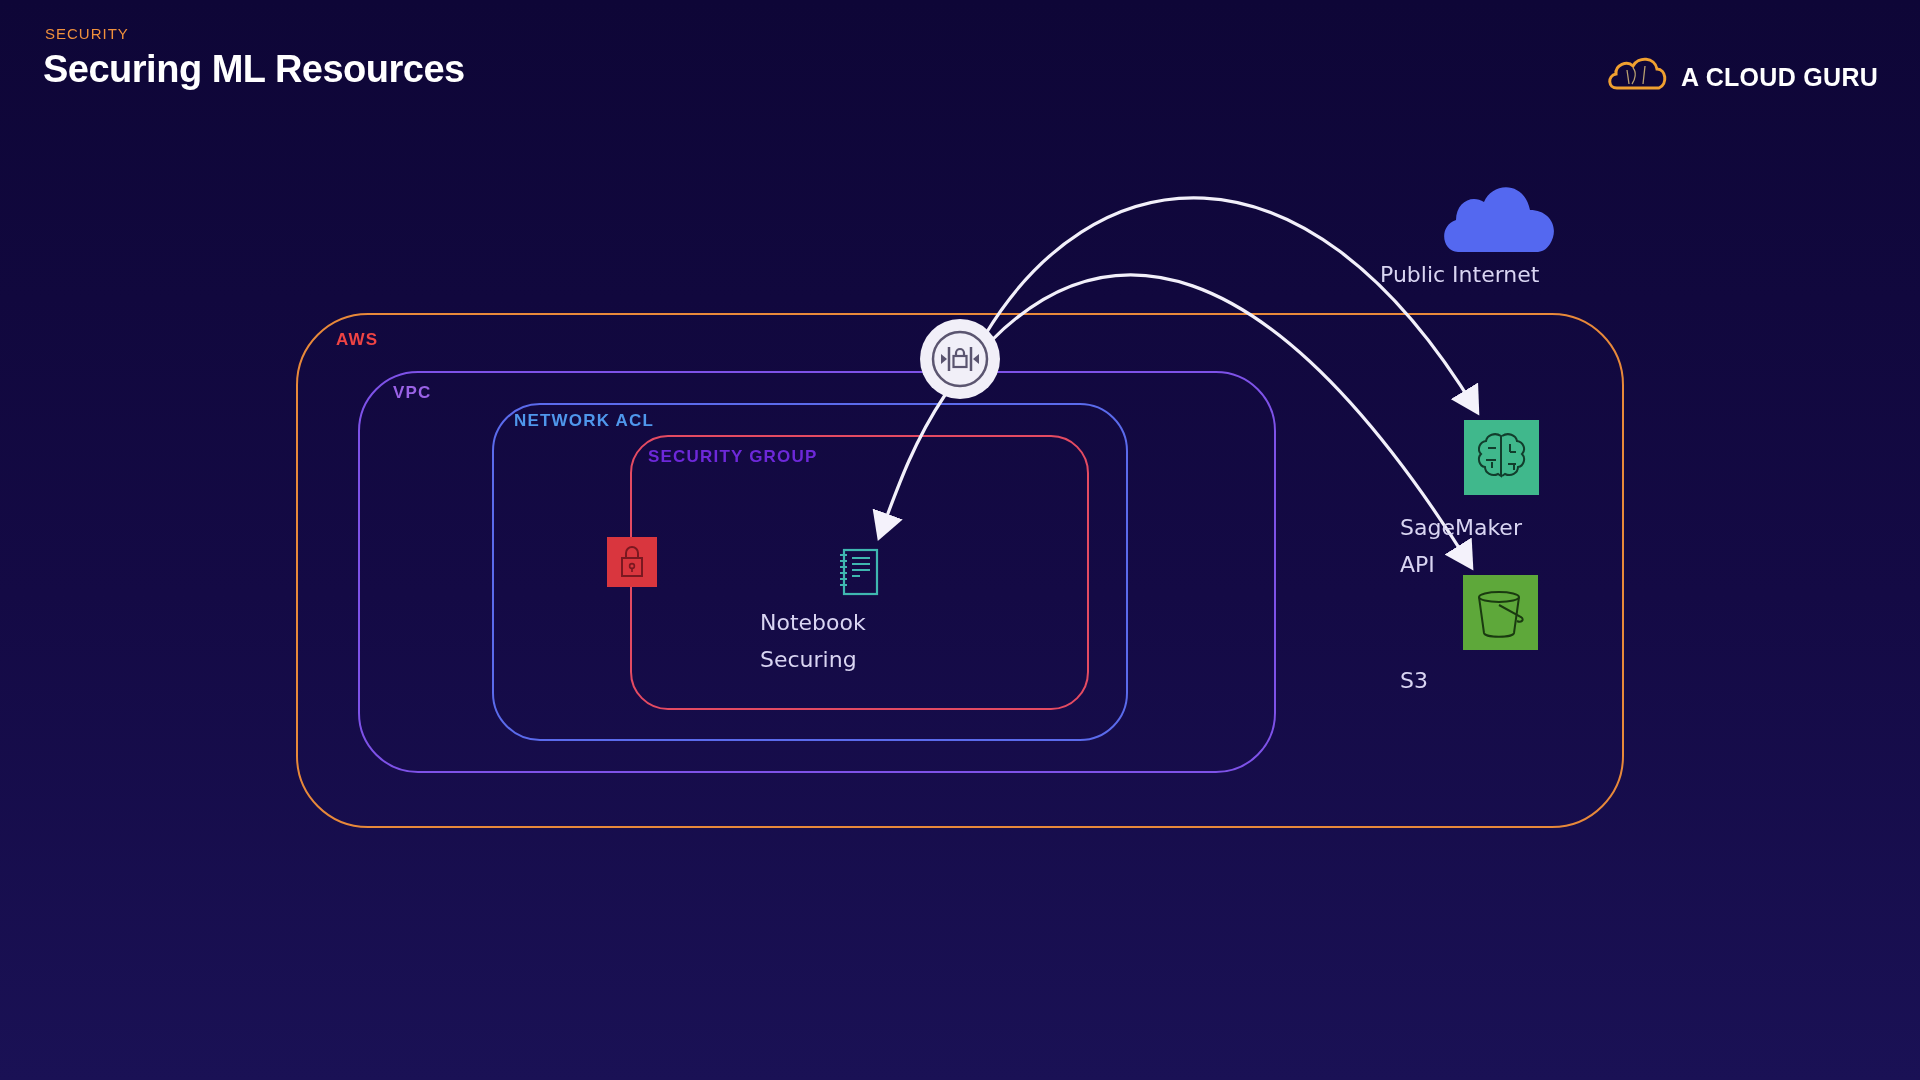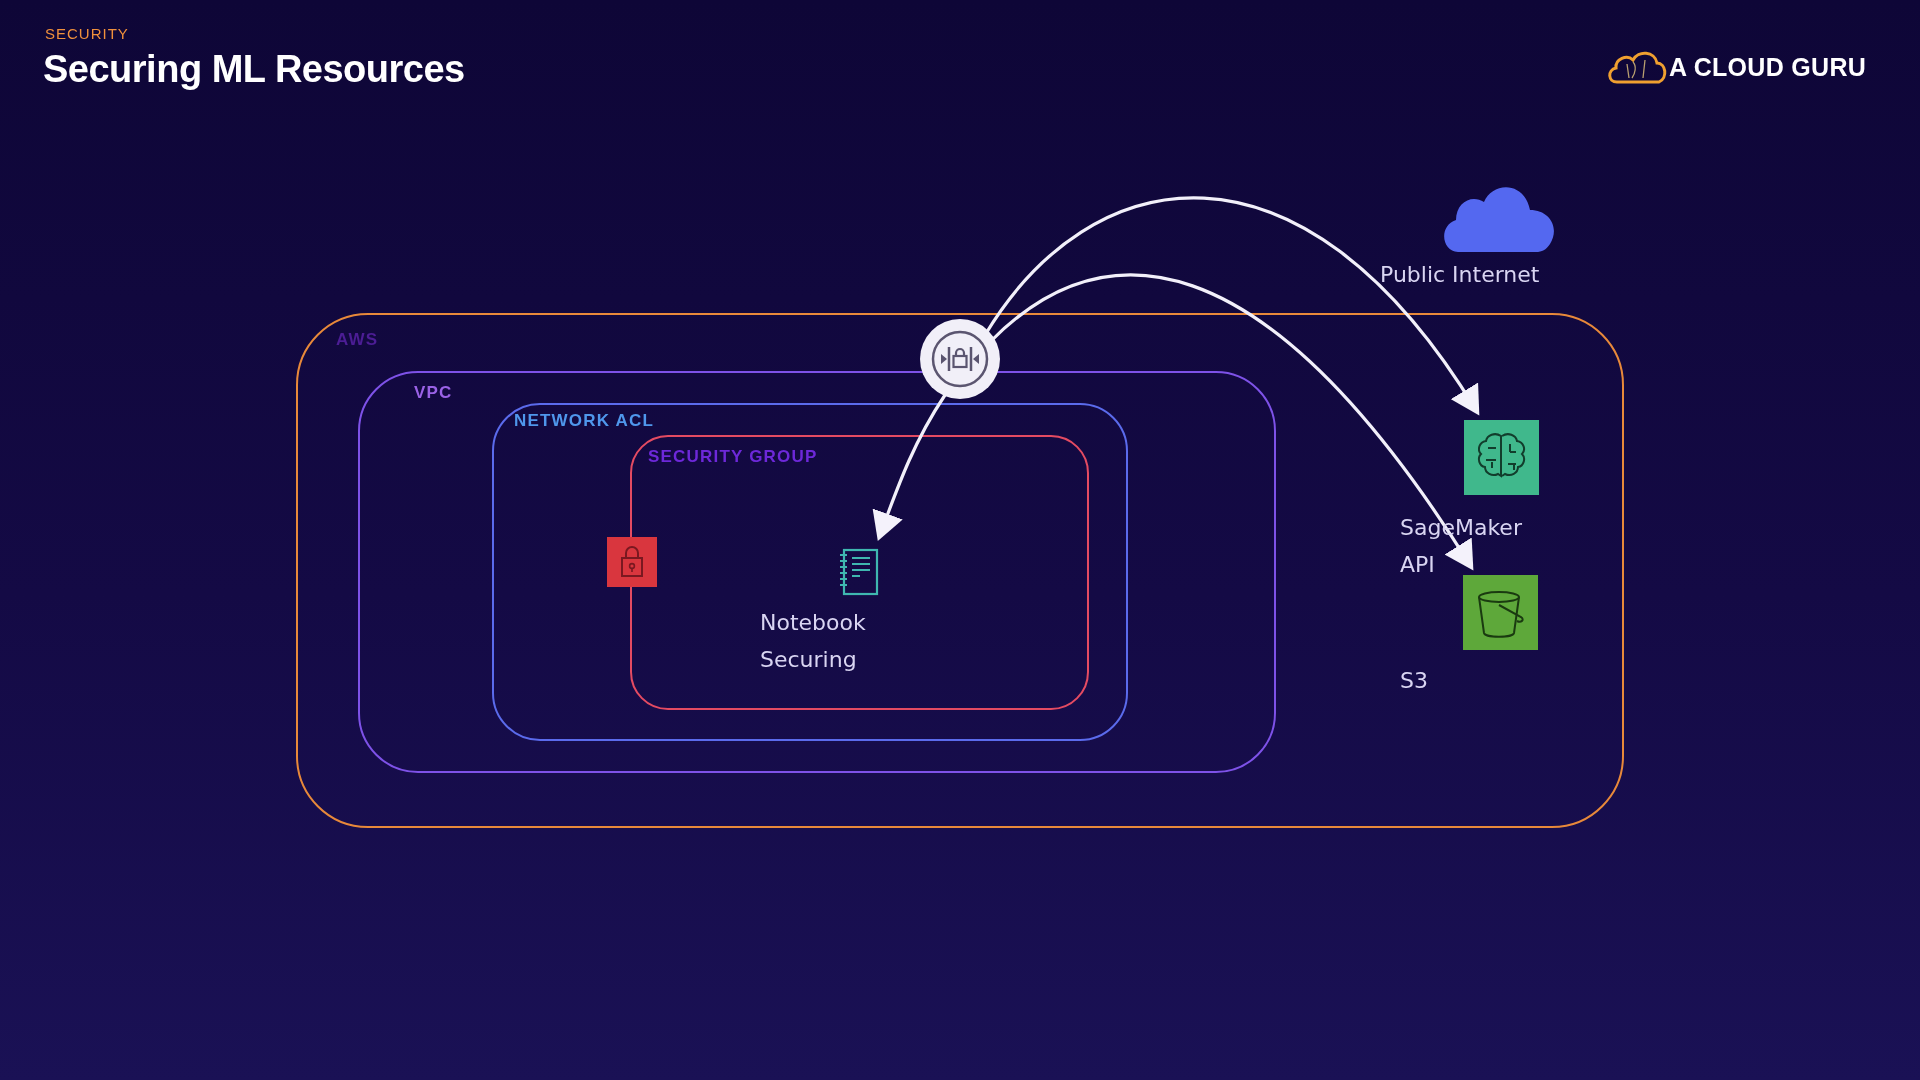--- a/index.html
+++ b/index.html
@@ -5,30 +5,30 @@
   html, body { margin:0; padding:0; }
   body {
     width:1920px; height:1080px; overflow:hidden; position:relative;
     background: linear-gradient(180deg, #0e0637 0%, #140a45 55%, #1a1155 100%);
     font-family: "DejaVu Sans", "Liberation Sans", sans-serif;
     color:#fff;
   }
   .abs { position:absolute; }
   #kicker { left:45px; top:25px; font-size:15px; font-weight:normal; letter-spacing:1px; color:#f0903c; font-family:"Liberation Sans", sans-serif;}
   #title { left:43px; top:48px; font-size:38px; font-weight:bold; color:#fff; letter-spacing:-0.5px; font-family:"Liberation Sans", sans-serif;}
-  #logo { left:1605px; top:48px; display:flex; align-items:center; }
+  #logo { left:1605px; top:54px; display:flex; align-items:flex-end; gap:12px; }
   #logo-text { font-size:25px; font-weight:bold; color:#fff; font-family:"Liberation Sans", sans-serif; letter-spacing:0.3px; }
   .box { position:absolute; border-style:solid; border-width:2px; box-sizing:border-box; }
   #aws-box { left:296px; top:313px; width:1328px; height:515px; border-color:#e8893a; border-radius:72px; }
   #vpc-box { left:358px; top:371px; width:918px; height:402px; border-color:#7e52e8; border-radius:60px; }
   #acl-box { left:492px; top:403px; width:636px; height:338px; border-color:#5b6bec; border-radius:48px; }
   #sg-box  { left:630px; top:435px; width:459px; height:275px; border-color:#e44b62; border-radius:38px; }
   .zone-label { position:absolute; font-weight:bold; font-size:17px; letter-spacing:1.2px; font-family:"Liberation Sans", sans-serif;}
-  #aws-label { left:336px; top:330px; color:#4c1d95; }
-  #vpc-label { left:393px; top:383px; color:#9a62e6;margin-left:21px; }
+  #aws-label { left:336px; top:330px; color:#ef4444; }
+  #vpc-label { left:393px; top:383px; color:#9a62e6; }
   #acl-label { left:514px; top:411px; color:#4f97ec; }
   #sg-label  { left:648px; top:447px; color:#6d28d9; }
   .node-label { position:absolute; color:#d9d5f2; font-size:22px; line-height:37px; font-family:"DejaVu Sans", sans-serif; }
   #arrows { position:absolute; left:0; top:0; }
 </style>
 </head>
 <body>
 
 <div id="kicker" class="abs">SECURITY</div>
 <div id="title" class="abs">Securing ML Resources</div>

